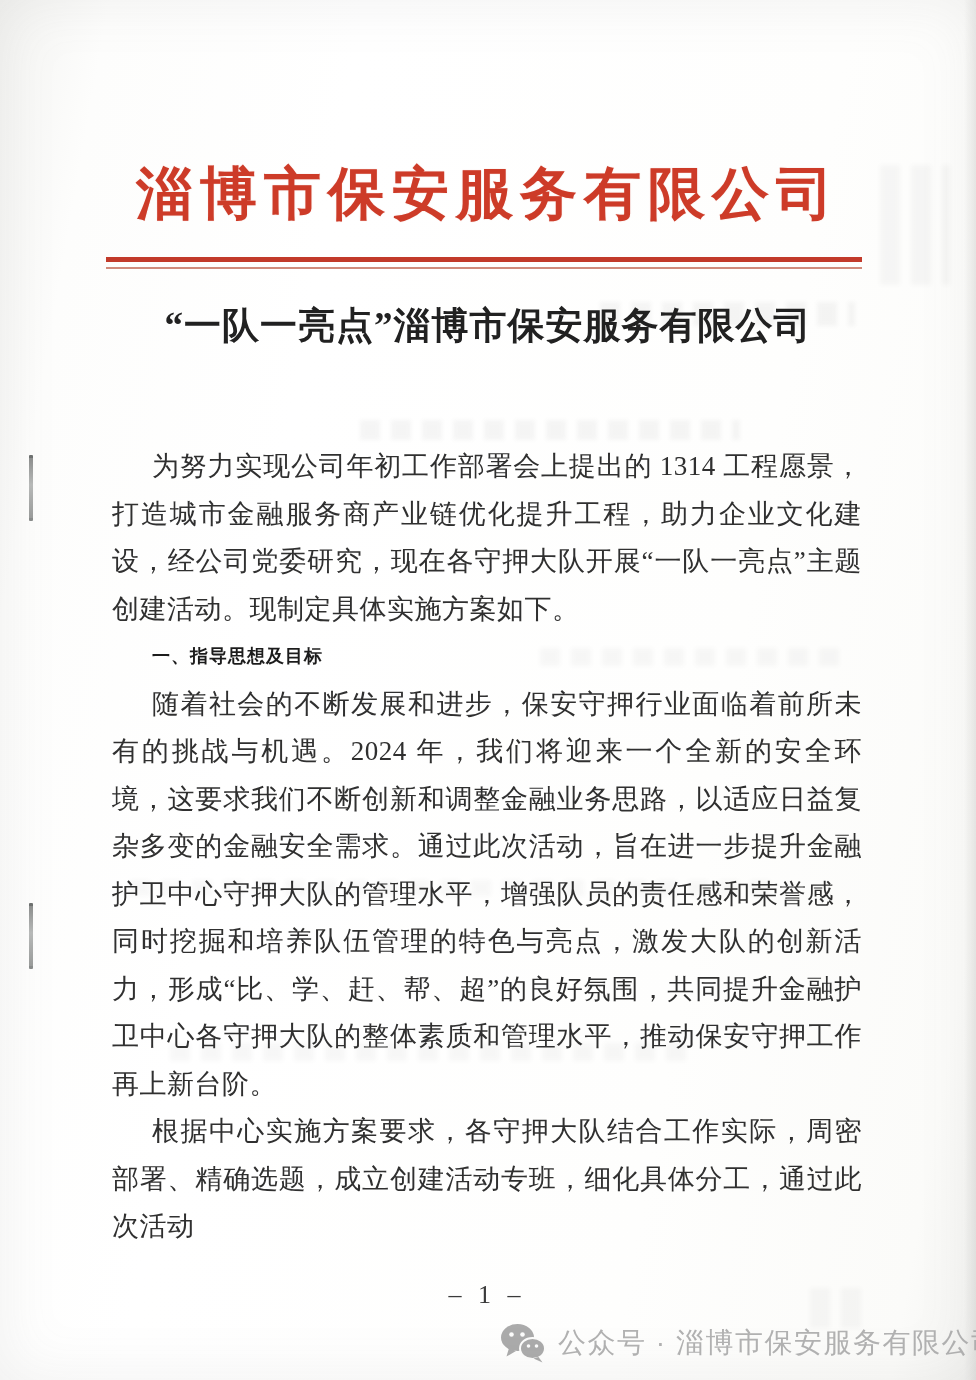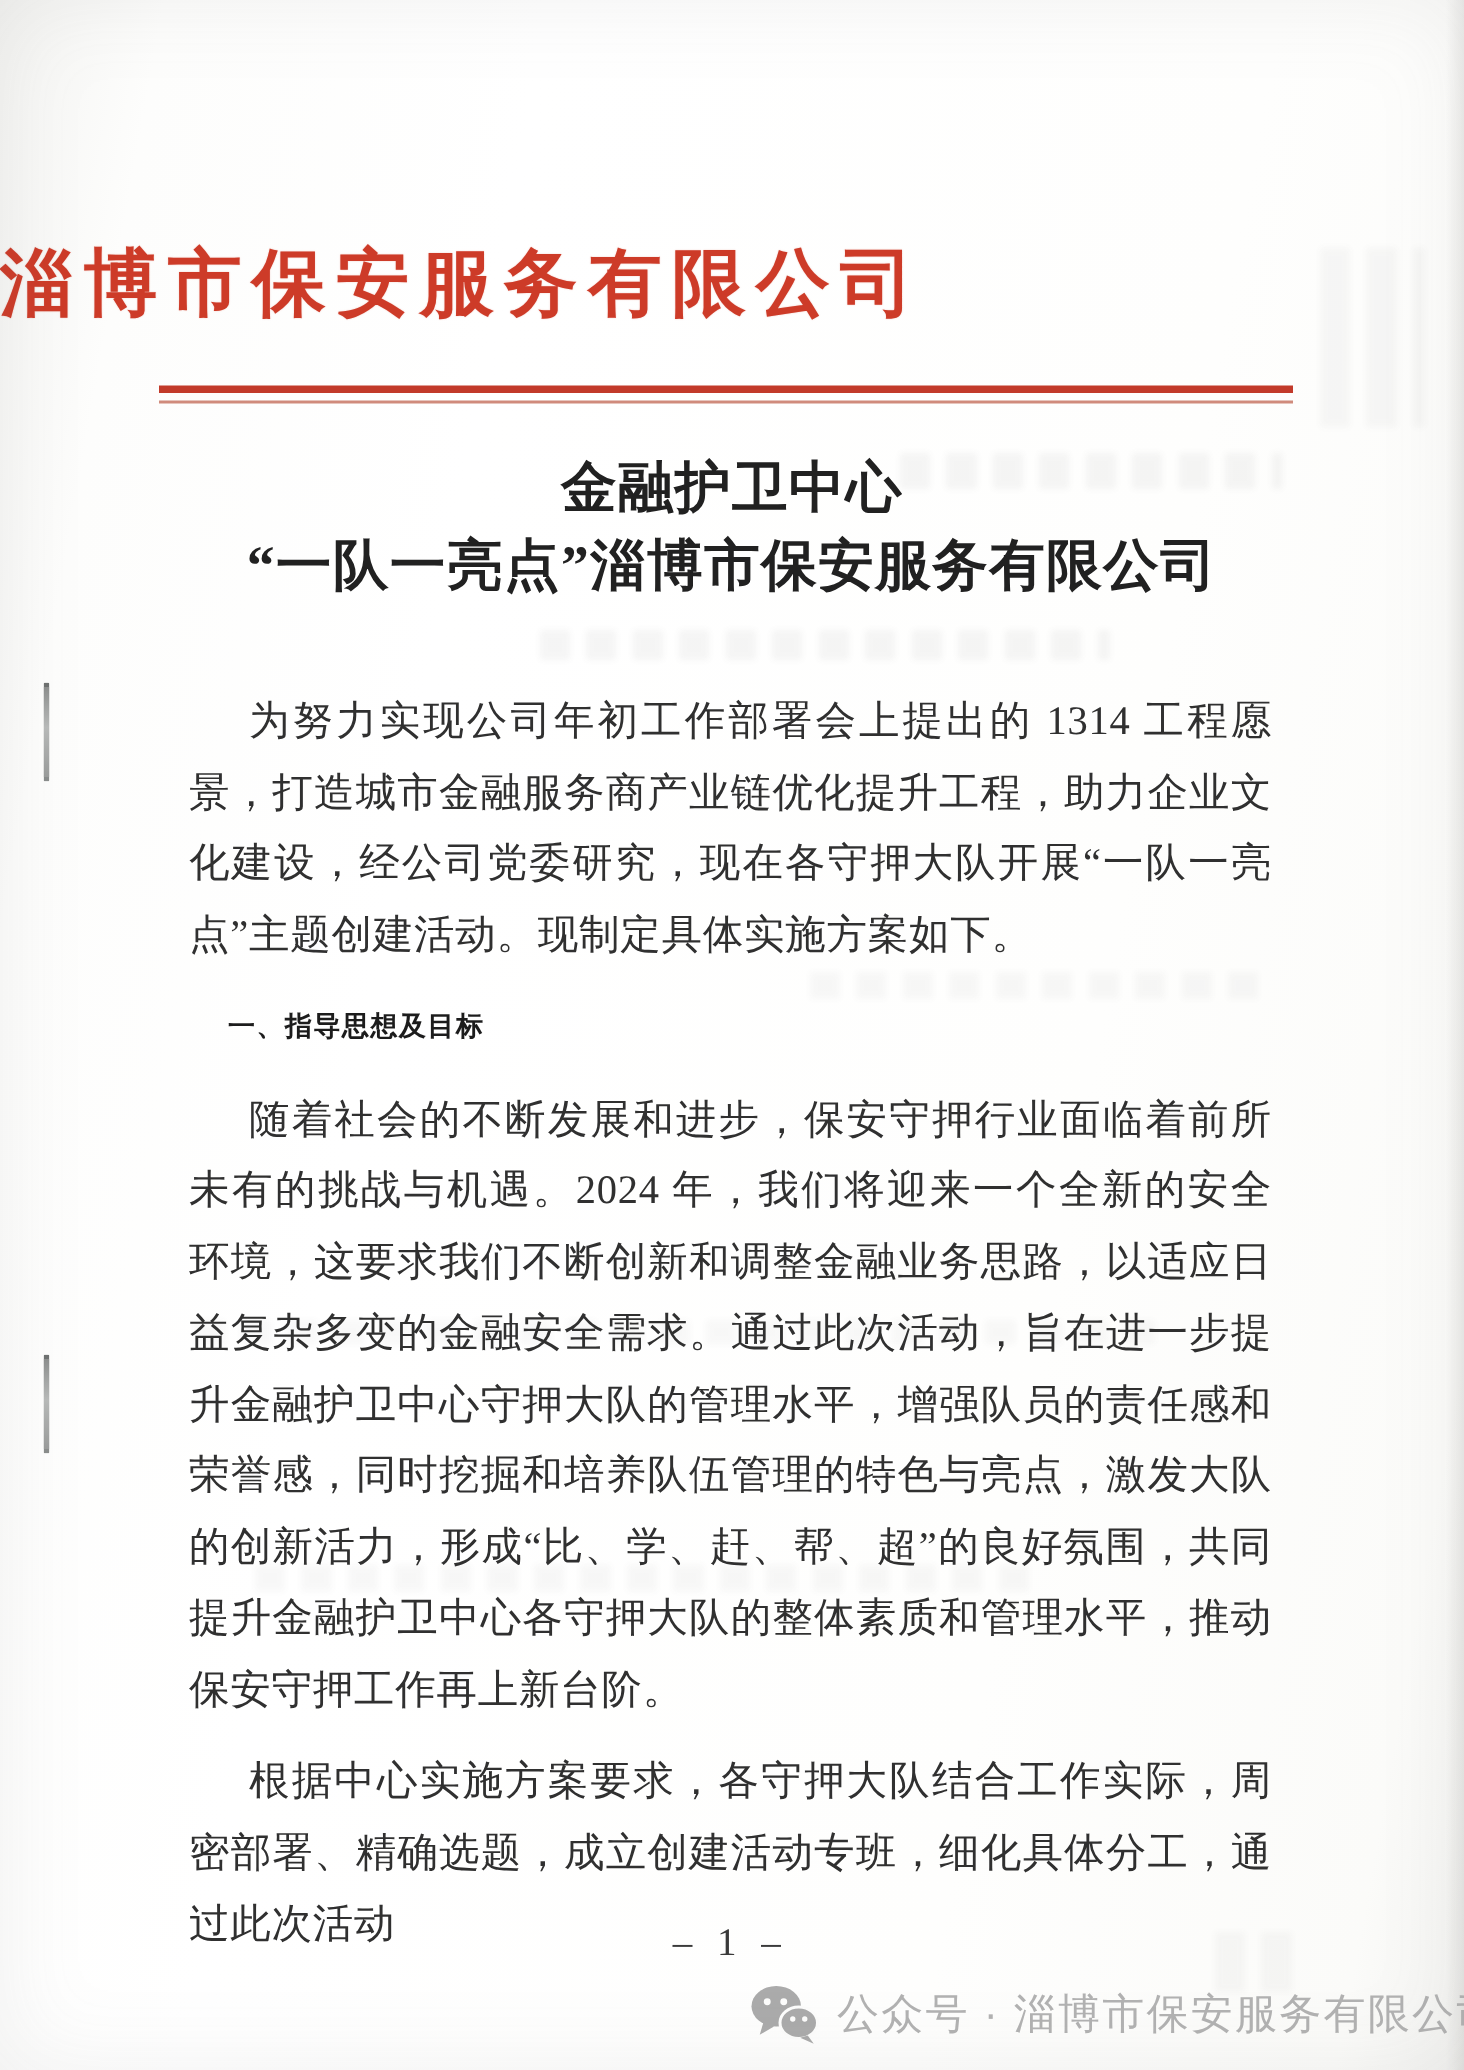--- a/index.html
+++ b/index.html
@@ -32,21 +32,22 @@
     width: 12px; height: 1380px;
     background: linear-gradient(90deg, rgba(0,0,0,0) 0%, rgba(120,118,112,0.12) 100%);
   }
 
   
   .letterhead {
     position: absolute;
     top: 156px;
     left: 0;
     width: 100%;
-    font-size: 49px;
+    text-align: center;
+    font-size: 57px;
     font-weight: 700;
     letter-spacing: 7px;
     color: #cd3b28;
     text-shadow: 0 0 1px rgba(205,59,40,0.35);
     white-space: nowrap;
   }
   .rule-thick {
     position: absolute;
     top: 257px;
     left: 106px;
@@ -82,21 +83,21 @@
     position: absolute;
     top: 443px;
     left: 112px;
     width: 750px;
     font-size: 27px;
     line-height: 47.5px;
     letter-spacing: 0.5px;
     color: #303030;
   }
   .para {
-    margin: 14px;
+    margin: 0;
     text-indent: 40px;
     text-align: justify;
     text-justify: inter-ideograph;
   }
   .h1 {
     margin: 0;
     text-indent: 40px;
     font-weight: 700;
     font-family: "Liberation Sans", "DejaVu Sans", sans-serif;
     font-size: 18px;
@@ -185,21 +186,20 @@
   <div class="bleed b6"></div>
   <div class="bleed b7"></div>
   <div class="staple s1"></div>
   <div class="staple s2"></div>
 
   <div class="letterhead">淄博市保安服务有限公司</div>
   <div class="rule-thick"></div>
   <div class="rule-thin"></div>
 
   <div class="doc-title">
-    <div>金融护卫中心</div>
     <div>“一队一亮点”淄博市保安服务有限公司</div>
   </div>
 
   <div class="content">
     <p class="para">为努力实现公司年初工作部署会上提出的 1314 工程愿景，打造城市金融服务商产业链优化提升工程，助力企业文化建设，经公司党委研究，现在各守押大队开展“一队一亮点”主题创建活动。现制定具体实施方案如下。</p>
     <p class="h1">一、指导思想及目标</p>
     <p class="para">随着社会的不断发展和进步，保安守押行业面临着前所未有的挑战与机遇。2024 年，我们将迎来一个全新的安全环境，这要求我们不断创新和调整金融业务思路，以适应日益复杂多变的金融安全需求。通过此次活动，旨在进一步提升金融护卫中心守押大队的管理水平，增强队员的责任感和荣誉感，同时挖掘和培养队伍管理的特色与亮点，激发大队的创新活力，形成“比、学、赶、帮、超”的良好氛围，共同提升金融护卫中心各守押大队的整体素质和管理水平，推动保安守押工作再上新台阶。</p>
     <p class="para">根据中心实施方案要求，各守押大队结合工作实际，周密部署、精确选题，成立创建活动专班，细化具体分工，通过此次活动</p>
   </div>
 

